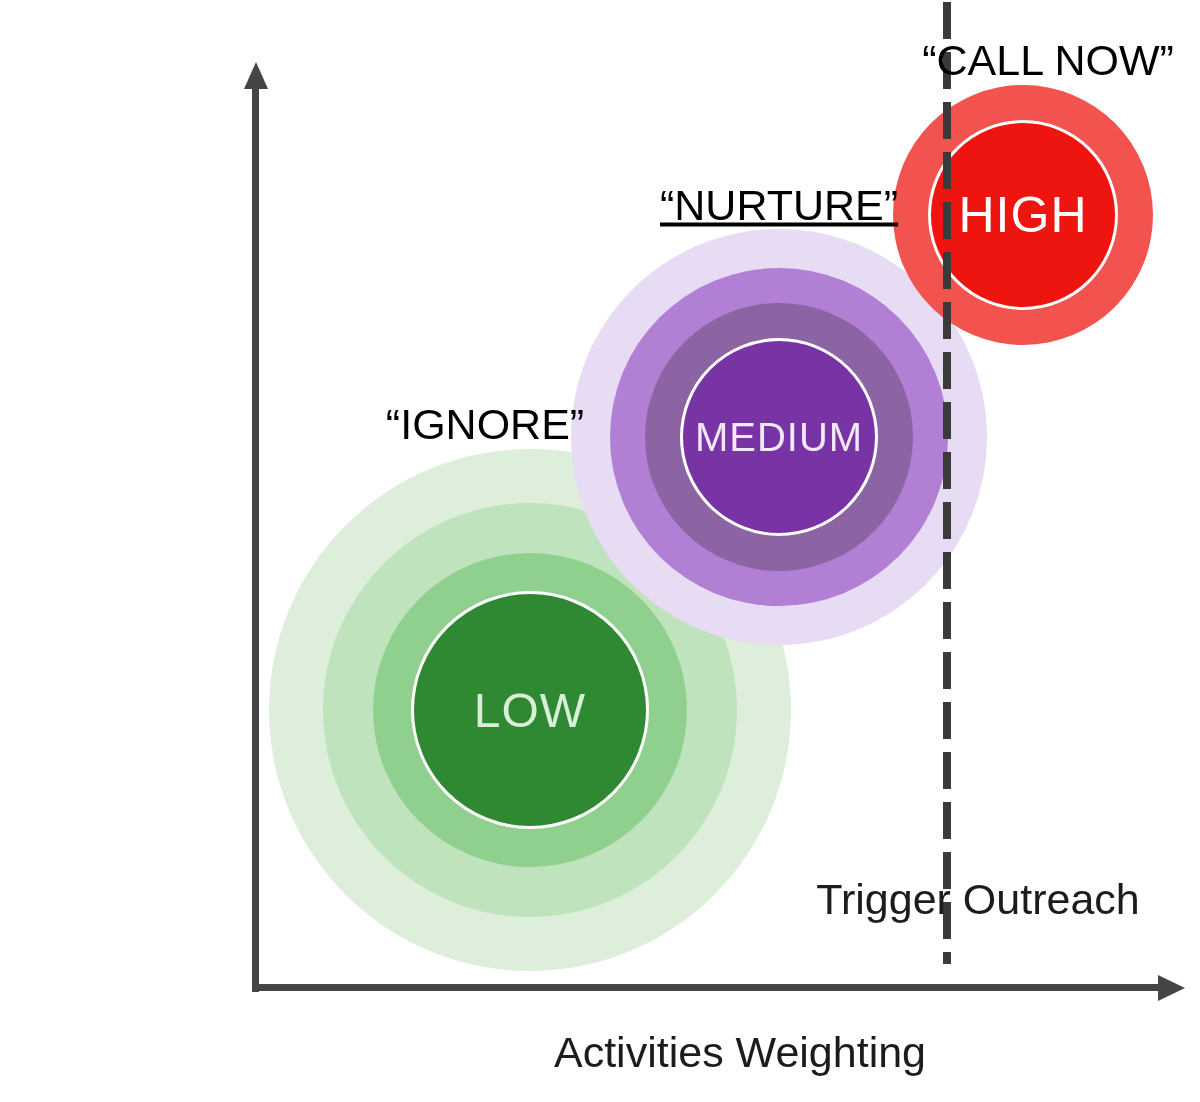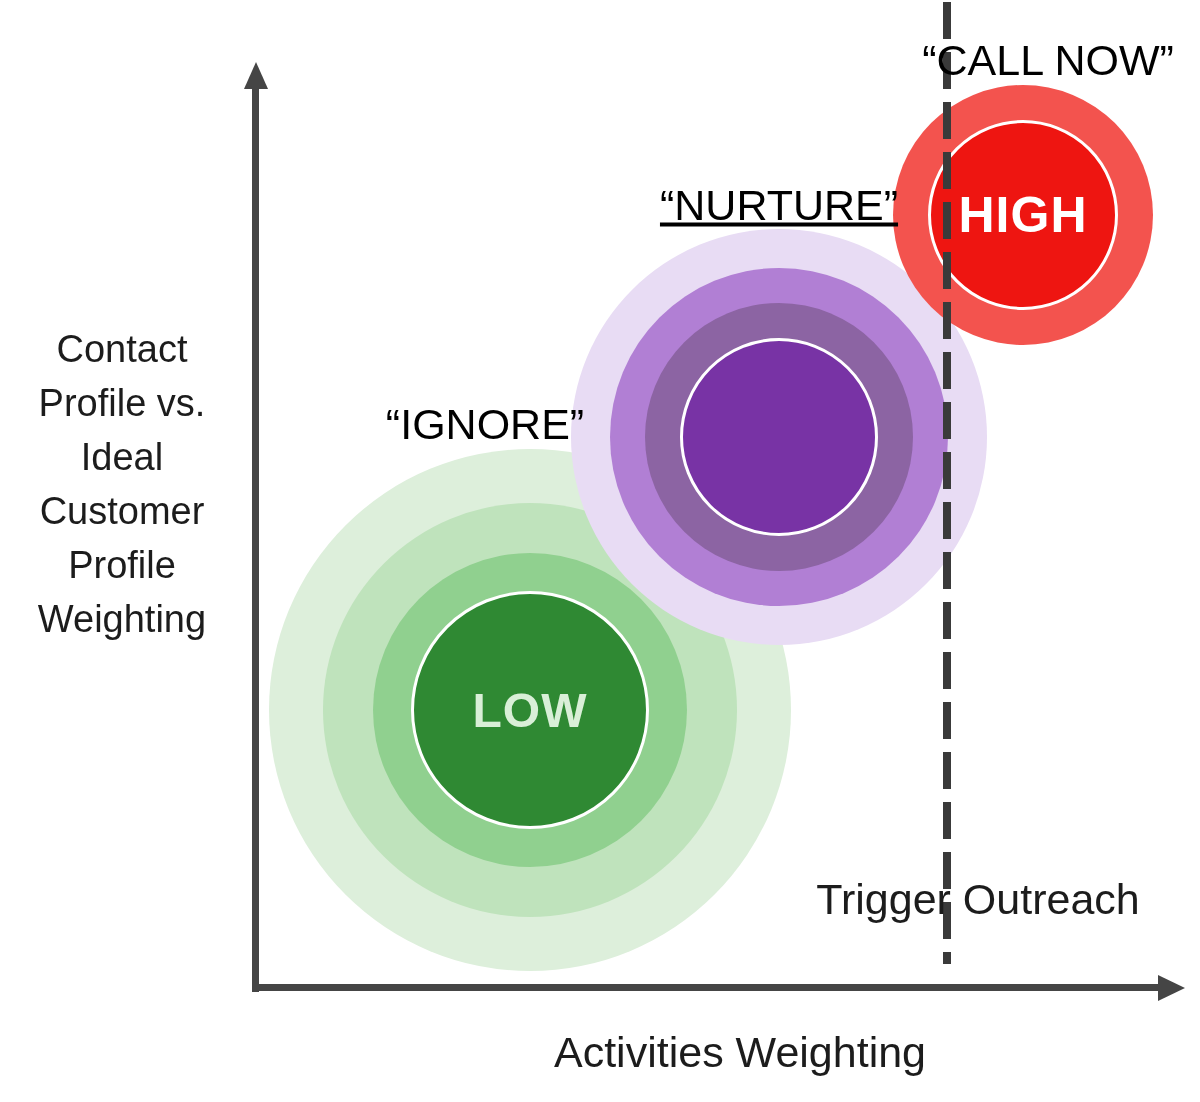--- a/index.html
+++ b/index.html
@@ -11,21 +11,21 @@
   #bubbles{position:absolute;inset:0;z-index:1;}
   .threshold{position:absolute;z-index:2;}
   .axis{position:absolute;z-index:3;}
   .text-layer{position:absolute;z-index:4;}
 
   .ring{position:absolute;border-radius:50%;}
   .ring.core{border:3px solid #ffffff;box-sizing:border-box;}
 
   .bubble-label{
     position:absolute;transform:translate(-50%,-50%);
-    font-weight:700;white-space:nowrap;z-index:1;
+    font-weight:400;white-space:nowrap;z-index:1;
   }
   .bubble-label.low{font-size:48px;letter-spacing:1px;}
   .bubble-label.medium{font-size:40px;letter-spacing:1px;}
   .bubble-label.high{font-size:50px;letter-spacing:1px;}
 
   .annotation{
     position:absolute;transform:translate(-50%,-50%);
     font-size:43px;white-space:nowrap;color:#000000;
   }
 
@@ -65,39 +65,34 @@
   <div id="bubbles">
       <div class="ring" style="left: 269px; top: 449px; height: 522px; width: 522px; background: rgb(221, 239, 219);"></div>
       <div class="ring" style="left: 323px; top: 503px; height: 414px; width: 414px; background: rgb(191, 227, 188);"></div>
       <div class="ring" style="left: 373px; top: 553px; height: 314px; width: 314px; background: rgb(144, 208, 143);"></div>
       <div class="ring core" style="left: 411px; top: 591px; height: 238px; width: 238px; background: rgb(47, 137, 51);"></div>
       <div class="bubble-label low" style="left: 530px; top: 710px; color: rgb(217, 239, 215);">LOW</div>
       <div class="ring" style="left: 571px; top: 229px; height: 416px; width: 416px; background: rgb(232, 220, 244);"></div>
       <div class="ring" style="left: 610px; top: 268px; height: 338px; width: 338px; background: rgb(177, 127, 212);"></div>
       <div class="ring" style="left: 645px; top: 303px; height: 268px; width: 268px; background: rgb(140, 100, 163);"></div>
       <div class="ring core" style="left: 680px; top: 338px; height: 198px; width: 198px; background: rgb(120, 51, 165);"></div>
+      <div class="bubble-label medium" style="left: 779px; top: 437px; color: rgb(242, 232, 249);">MEDIUM</div>
       <div class="ring" style="left: 893px; top: 85px; height: 260px; width: 260px; background: rgb(243, 83, 78);"></div>
       <div class="ring core" style="left: 928px; top: 120px; height: 190px; width: 190px; background: rgb(238, 21, 17);"></div>
       <div class="bubble-label high" style="left: 1023px; top: 215px; color: rgb(255, 255, 255);">HIGH</div>
     </div>
 
   <div class="threshold dashed-line" style="background: repeating-linear-gradient(rgb(58, 58, 58) 0px, rgb(58, 58, 58) 37px, transparent 37px, transparent 50px);"></div>
 
   <div class="axis axis-line-v" style="background: rgb(69, 69, 69);"></div>
   <div class="axis axis-arrow-up" style="border-bottom-color: rgb(69, 69, 69);"></div>
   <div class="axis axis-line-h" style="background: rgb(69, 69, 69);"></div>
   <div class="axis axis-arrow-right" style="border-left-color: rgb(69, 69, 69);"></div>
 
   <div class="text-layer" style="inset:0;">
-    <div class="y-axis-label">Contact
-Profile vs.
-Ideal
-Customer
-Profile
-Weighting</div>
     <div class="x-axis-label">Activities Weighting</div>
     <div class="trigger-label">Trigger Outreach</div>
     <div id="annotations">
         <div class="annotation" style="left: 485px; top: 424px; text-align: right;">“IGNORE”</div>
         <div class="annotation" style="left: 779px; top: 205px; text-decoration: underline;">“NURTURE”</div>
         <div class="annotation" style="left: 1048px; top: 60px;">“CALL NOW”</div>
       </div>
   </div>
 
 </div>

